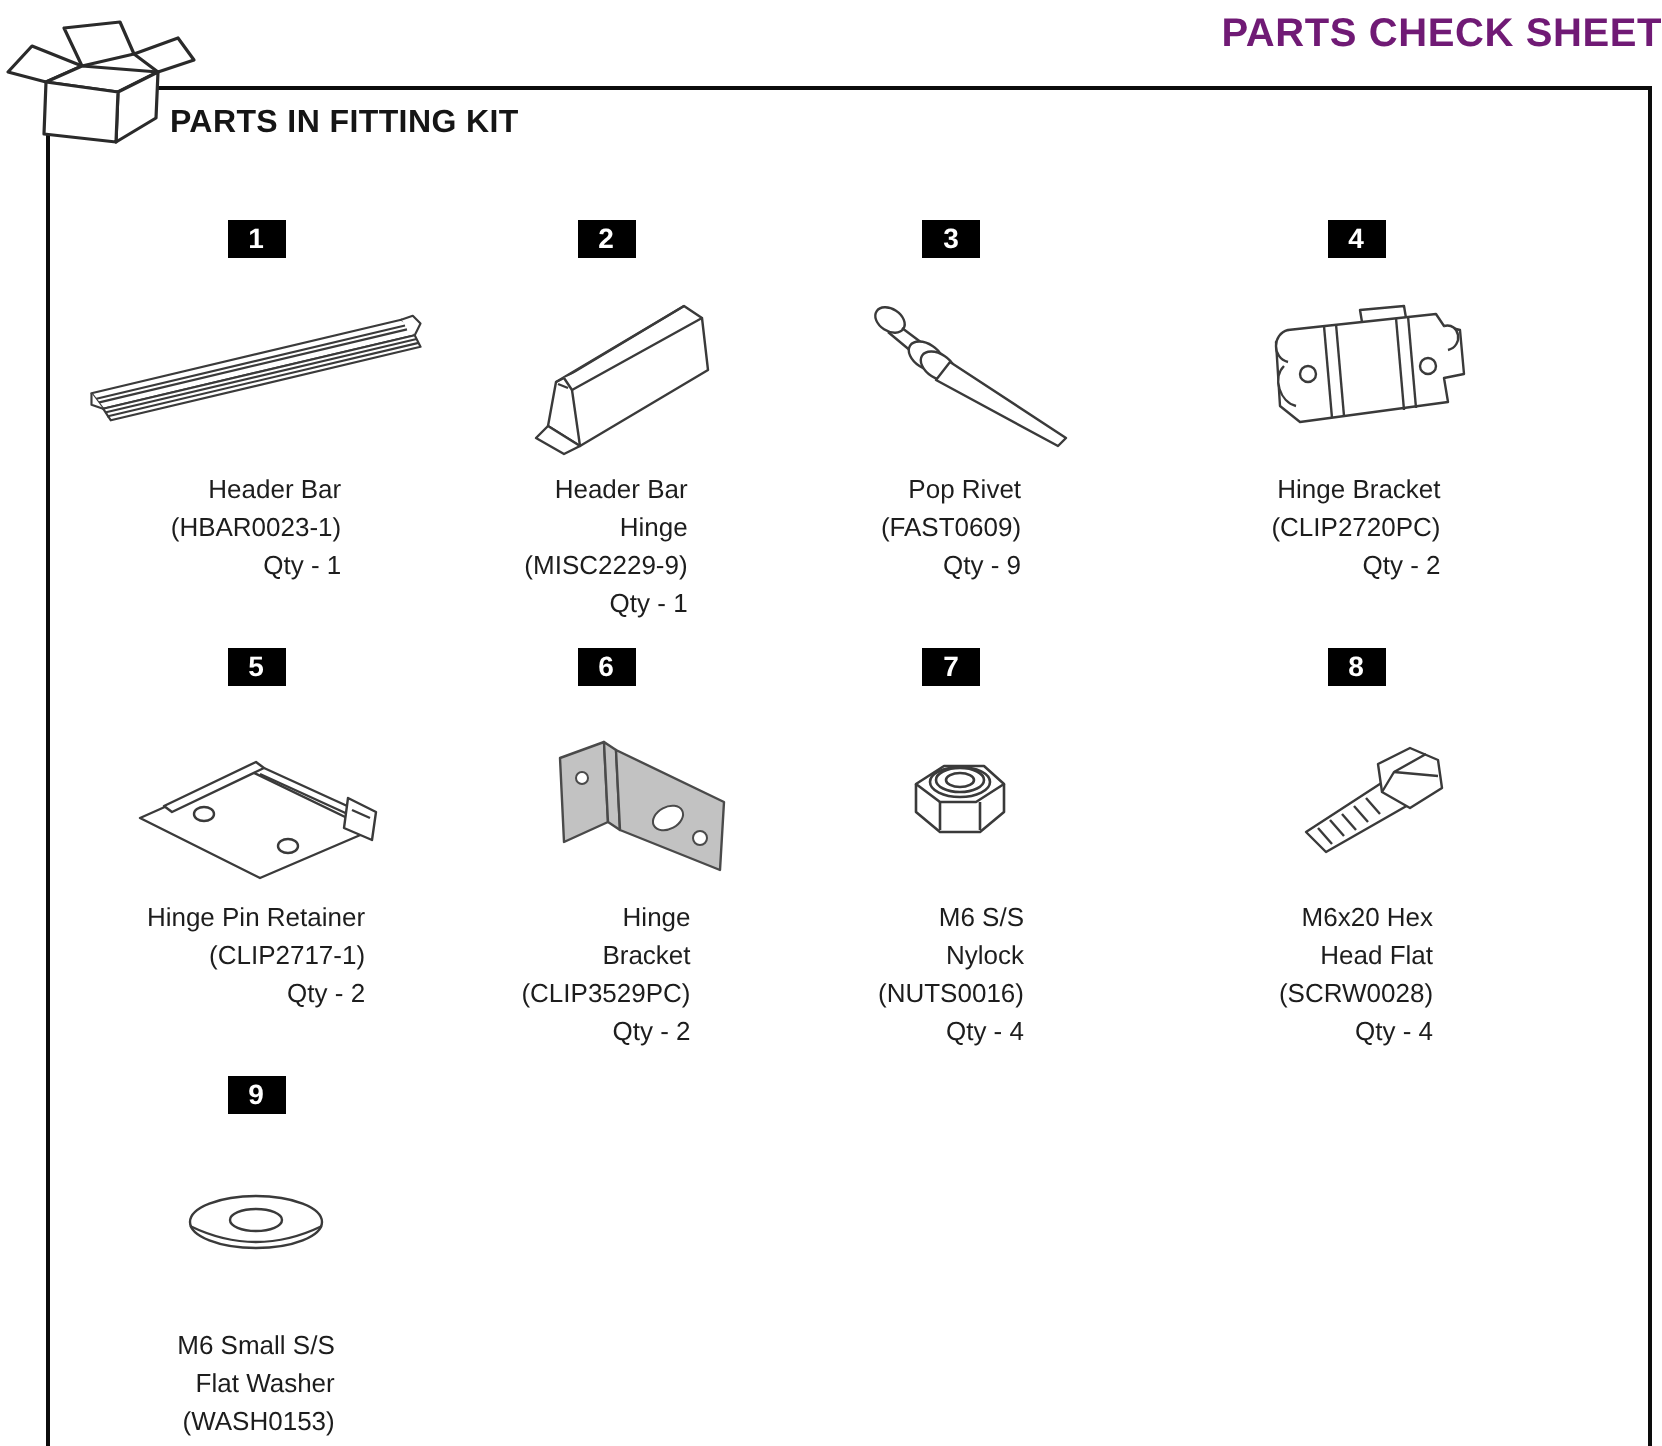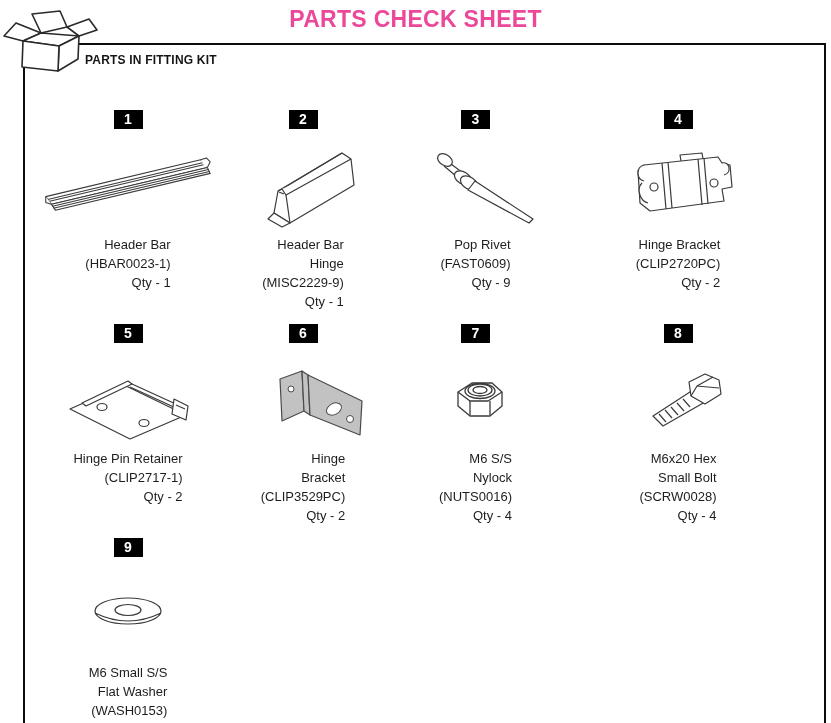--- a/index.html
+++ b/index.html
@@ -6,28 +6,28 @@
   body{
     width:831px;height:723px;position:relative;background:#ffffff;
     font-family:"Liberation Sans","DejaVu Sans",sans-serif;
     color:#1d1d1d;overflow:hidden;
   }
   .sheet-border{
     position:absolute;left:23px;top:43px;width:799px;height:700px;
     border:2px solid #0c0c0c;border-bottom:none;z-index:0;
   }
   .page-title{
-    position:absolute;top:6px;left:0;width:100%;text-align:center;
-    font-size:23px;font-weight:bold;letter-spacing:.3px;color:#ec4899;z-index:1;
+    position:absolute;top:6px;left:0;width:100%;text-align:right;
+    font-size:20px;font-weight:bold;letter-spacing:.3px;color:#701a75;z-index:1;
   }
   .box-icon{
     position:absolute;left:1px;top:5px;width:100px;height:72px;z-index:2;
   }
   .section-heading{
-    position:absolute;left:85px;top:53px;font-size:12px;font-weight:bold;
+    position:absolute;left:85px;top:53px;font-size:16px;font-weight:bold;
     letter-spacing:.2px;color:#151515;z-index:1;
   }
   .parts-grid{
     position:absolute;left:38px;top:106px;width:772px;
     display:grid;grid-template-columns:180px 170px 175px 230px;z-index:1;
   }
   .part-cell{
     display:flex;flex-direction:column;align-items:center;
     margin-bottom:9px;margin-top:4px;
   }
@@ -239,21 +239,21 @@
             <line x1="54" y1="39" x2="61" y2="47"></line>
             <line x1="60" y1="35" x2="67" y2="43"></line>
             <polygon points="66,18 82,10 96,16 98,30 82,40 68,32"></polygon>
             <polyline points="68,32 74,22 90,13"></polyline>
             <polyline points="74,22 96,24"></polyline>
           </g>
         </svg>
       </div>
     <div class="label">
         <div>M6x20 Hex</div>
-        <div>Small Bolt</div>
+        <div>Head Flat</div>
         <div>(SCRW0028)</div>
         <div>Qty - 4</div>
       </div>
   </div>
 
   <div class="part-cell">
     <div class="badge">9</div>
     <div class="illo">
         <svg width="110" height="60" viewBox="0 0 110 60">
           <g fill="#fff" stroke="#3a3a3a" stroke-width="1.2">

